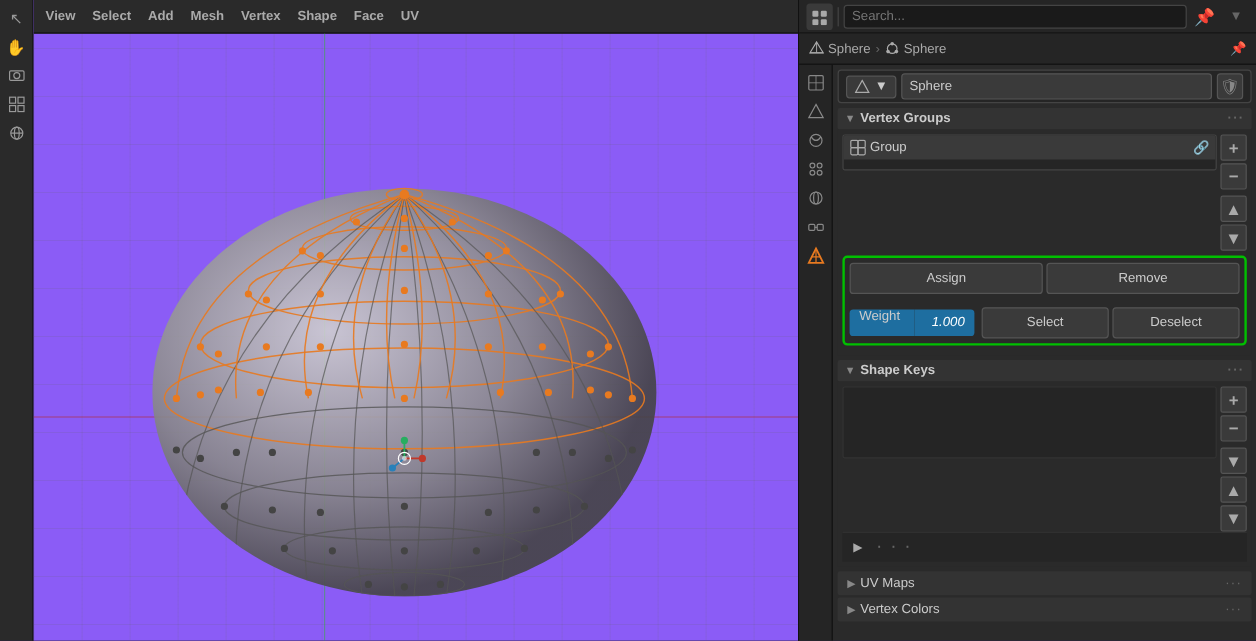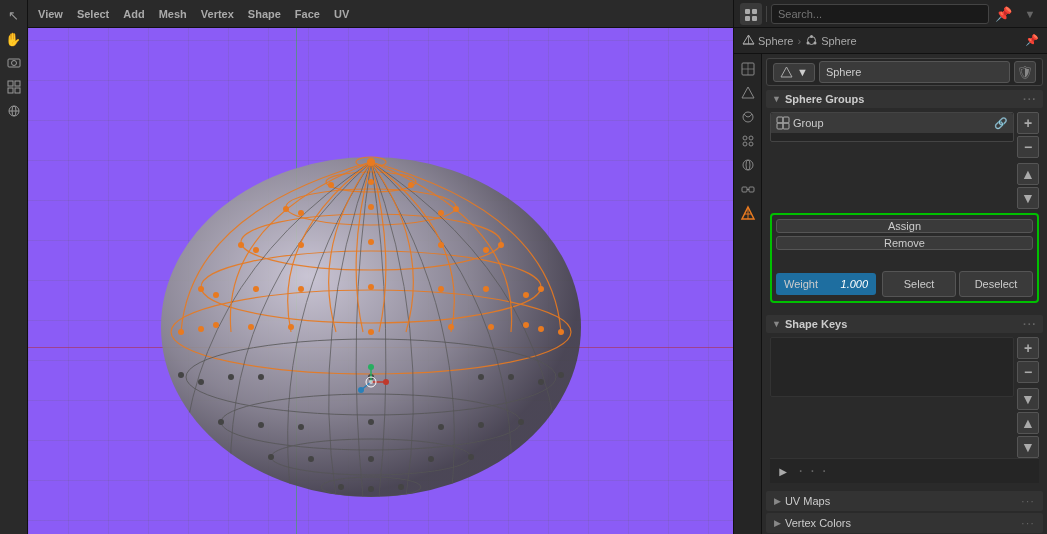--- a/index.html
+++ b/index.html
@@ -76,21 +76,21 @@
       background: #2a2a2a;
       display: flex;
       align-items: center;
       padding: 0 6px;
       gap: 6px;
       border-bottom: 1px solid #111;
     }
 
     
     .right-panel {
-      width: 314px;
+      width: 382px;
       background: #2a2a2a;
       display: flex;
       flex-direction: column;
       border-left: 1px solid #111;
     }
 
     
     .panel-top-toolbar {
       height: 28px;
       background: #252525;
@@ -296,22 +296,21 @@
     
     .assign-remove-box {
       border: 2px solid #00c000;
       border-radius: 4px;
       padding: 4px;
       margin: 4px 0;
     }
     .assign-remove-row {
       display: flex;
       gap: 3px;
-      margin-bottom: 21px;
-      flex-direction: column;
+      margin-bottom: 11px;
     }
     .assign-btn, .remove-btn {
       flex: 1;
       height: 26px;
       background: #3a3a3a;
       border: 1px solid #555;
       border-radius: 3px;
       color: #ccc;
       cursor: pointer;
       font-size: 11px;
@@ -342,21 +341,20 @@
       display: flex;
       align-items: center;
       gap: 0;
     }
     .weight-label {
       flex: 1;
       background: #1e6ea0;
       border-radius: 3px 0 0 3px;
       height: 22px;
       display: flex;
-      align-items: center;
       padding: 0 8px;
       font-size: 11px;
       color: #ccc;
     }
     .weight-value {
       background: #1e6ea0;
       border-radius: 0 3px 3px 0;
       height: 22px;
       min-width: 50px;
       display: flex;
@@ -747,21 +745,21 @@
           </svg>
           <span>▼</span>
         </div>
         <input class="obj-name-input" type="text" value="Sphere" style="">
         <div class="obj-shield">🛡</div>
       </div>
 
       <div class="section">
         <div class="section-header">
           <span class="section-arrow">▼</span>
-          <span>Sphere Groups</span>
+          <span>Vertex Groups</span>
           <span class="section-dots">···</span>
         </div>
         <div class="section-body">
 
           <div style="display:flex;gap:3px;align-items:flex-start;">
 
             <div style="flex:1;background:#252525;border:1px solid #444;border-radius:2px;min-height:30px;">
               <div style="display:flex;align-items:center;gap:3px;padding:3px 5px;background:#3a3a3a;border-radius:2px 2px 0 0;">
                 <svg width="14" height="14" viewBox="0 0 14 14" fill="none">
                   <rect x="1" y="1" width="6" height="6" rx="1" stroke="#aaa" stroke-width="1" fill="none"></rect>

